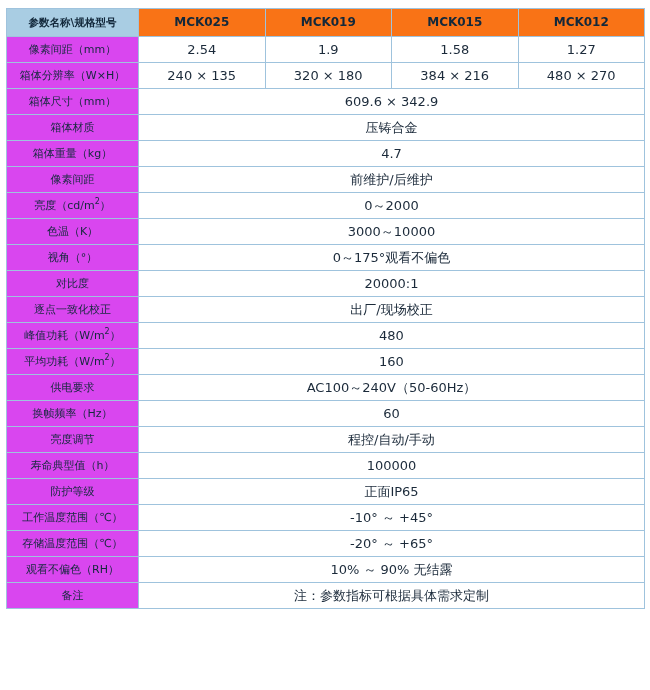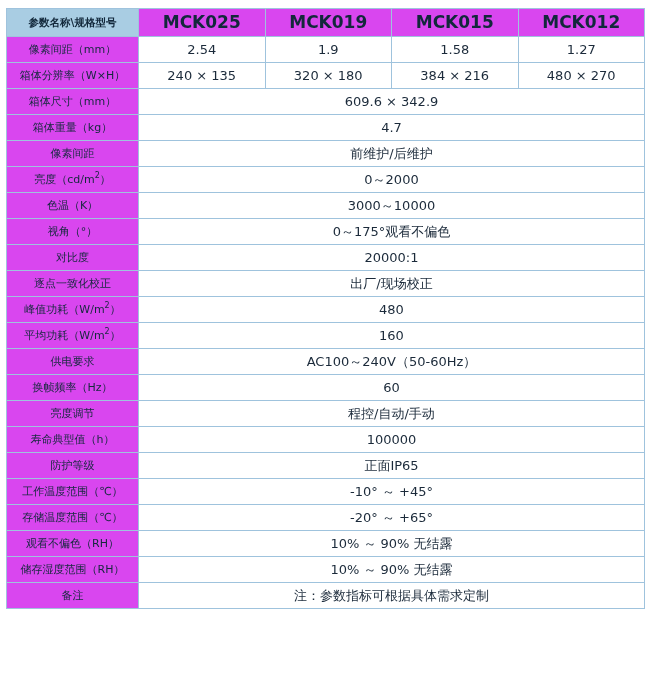--- a/index.html
+++ b/index.html
@@ -35,24 +35,24 @@
     height: 25px;
     padding: 0 3px;
     text-align: center;
     vertical-align: middle;
     line-height: 1.2;
     white-space: nowrap;
     overflow: hidden;
   }
   
   tr.head td {
-    background: #d946ef;
+    background: #f97316;
     font-weight: bold;
     height: 27px;
-    font-size: 17px;
+    font-size: 12px;
     color: #12283b;
   }
   tr.head td.corner {
     background: #a9cde3;
     font-size: 10.5px;
   }
   
   td.label {
     background: #d946ef;
     font-size: 11px;
@@ -94,20 +94,24 @@
         <tr>
           <td class="label">箱体分辨率（W×H）</td>
           <td class="value">240 × 135</td>
           <td class="value">320  × 180</td>
           <td class="value">384 × 216</td>
           <td class="value">480 × 270</td>
         </tr>
         <tr>
           <td class="label">箱体尺寸（mm）</td>
           <td class="value" colspan="4">609.6 × 342.9</td>
+        </tr>
+        <tr>
+          <td class="label">箱体材质</td>
+          <td class="value" colspan="4">压铸合金</td>
         </tr>
         <tr>
           <td class="label">箱体重量（kg）</td>
           <td class="value" colspan="4">4.7</td>
         </tr>
         <tr>
           <td class="label">像素间距</td>
           <td class="value" colspan="4">前维护/后维护</td>
         </tr>
         <tr>
@@ -164,22 +168,18 @@
         </tr>
         <tr>
           <td class="label">存储温度范围（℃）</td>
           <td class="value" colspan="4">-20°  ～  +65°</td>
         </tr>
         <tr>
           <td class="label">观看不偏色（RH）</td>
           <td class="value" colspan="4">10%  ～  90%  无结露</td>
         </tr>
         <tr>
-          <td class="label">储存湿度范围（RH）</td>
-          <td class="value" colspan="4">10%  ～  90%  无结露</td>
-        </tr>
-        <tr>
           <td class="label">备注</td>
           <td class="value" colspan="4">注：参数指标可根据具体需求定制</td>
         </tr>
       </tbody>
   </table>
 </div>
 
 </body></html>

